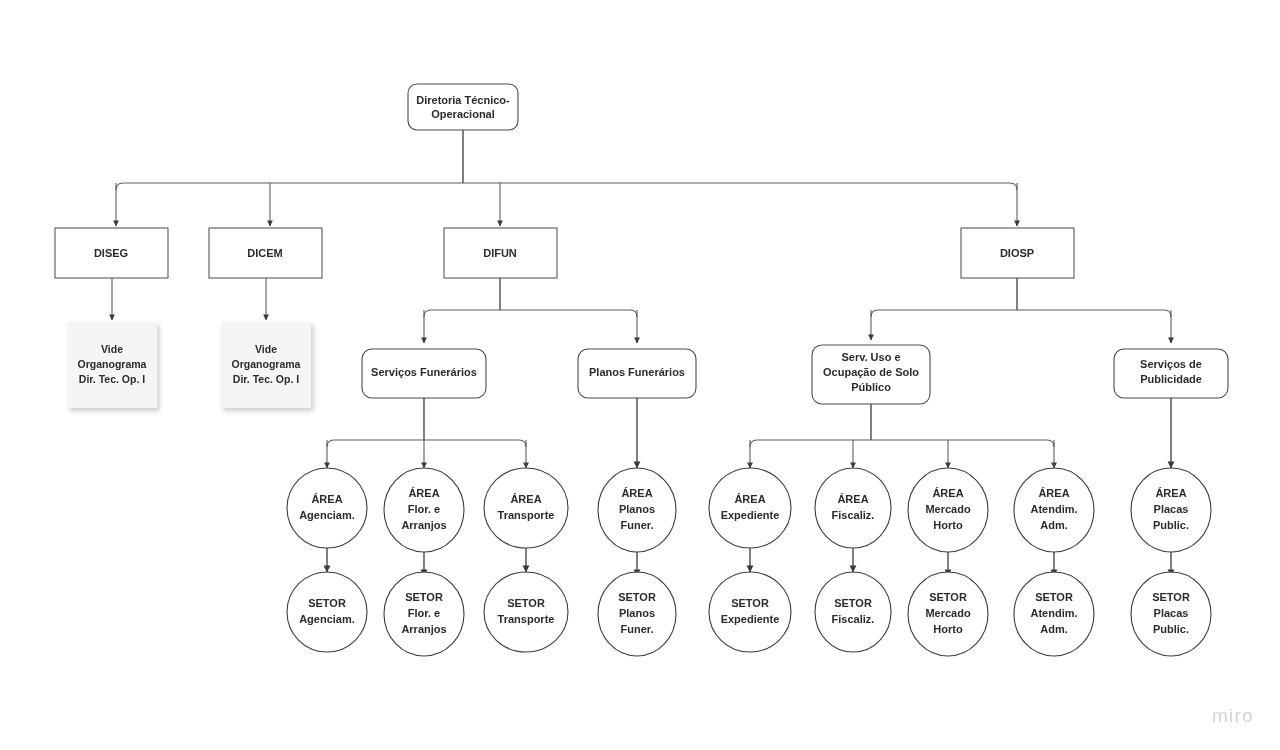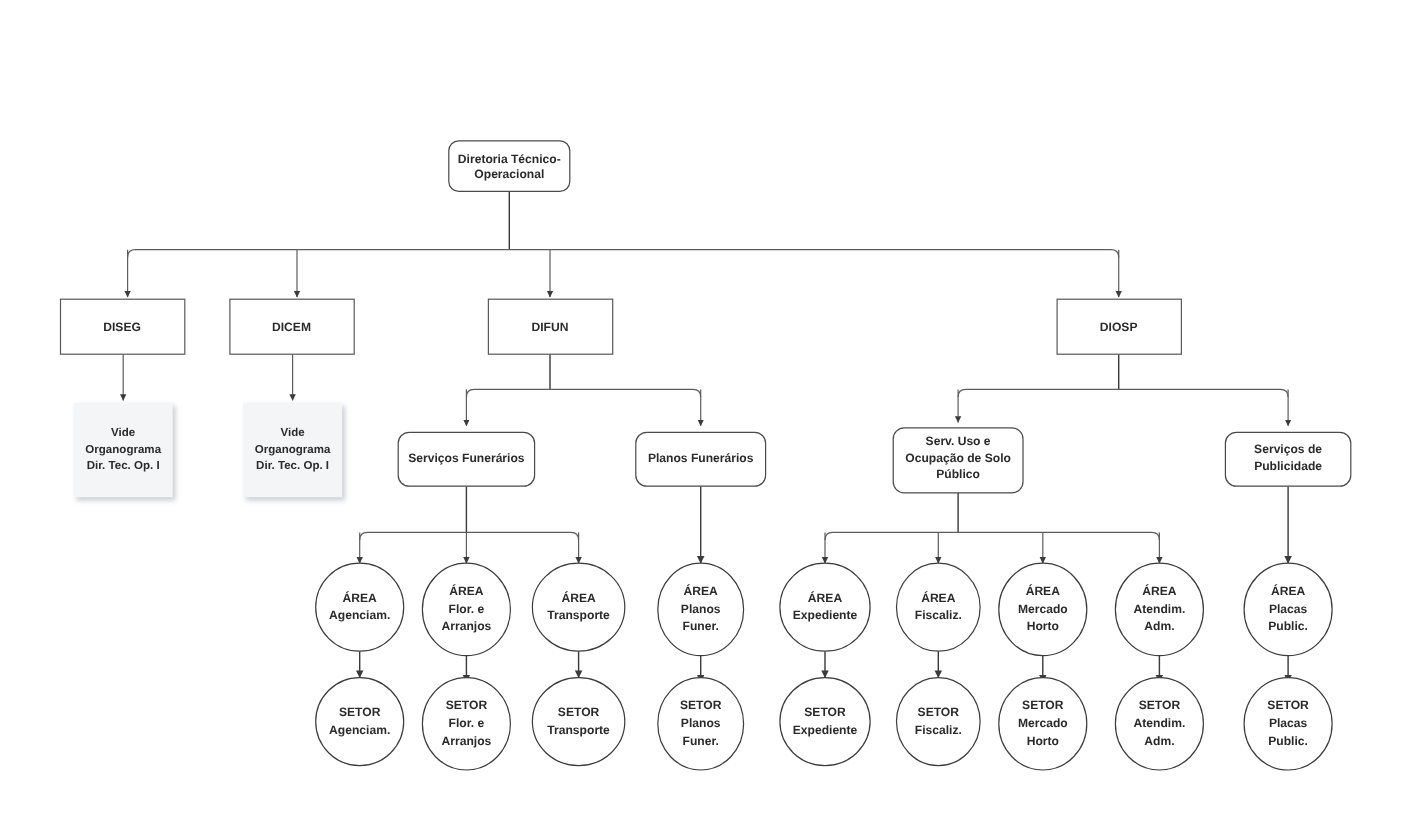--- a/index.html
+++ b/index.html
@@ -12,21 +12,20 @@
     height: 750px;
     position: relative;
     overflow: hidden;
     font-family: "Liberation Sans", sans-serif;
   }
   #chart-root {
     position: absolute;
     top: 0; left: 0;
     width: 1280px;
     height: 588px;
-    margin-top: 44px;
   }
   svg { display: block; }
 
   .node-text {
     font-family: "Liberation Sans", sans-serif;
     font-size: 11px;
     font-weight: bold;
     fill: #2b2b2b;
     text-anchor: middle;
     dominant-baseline: middle;

